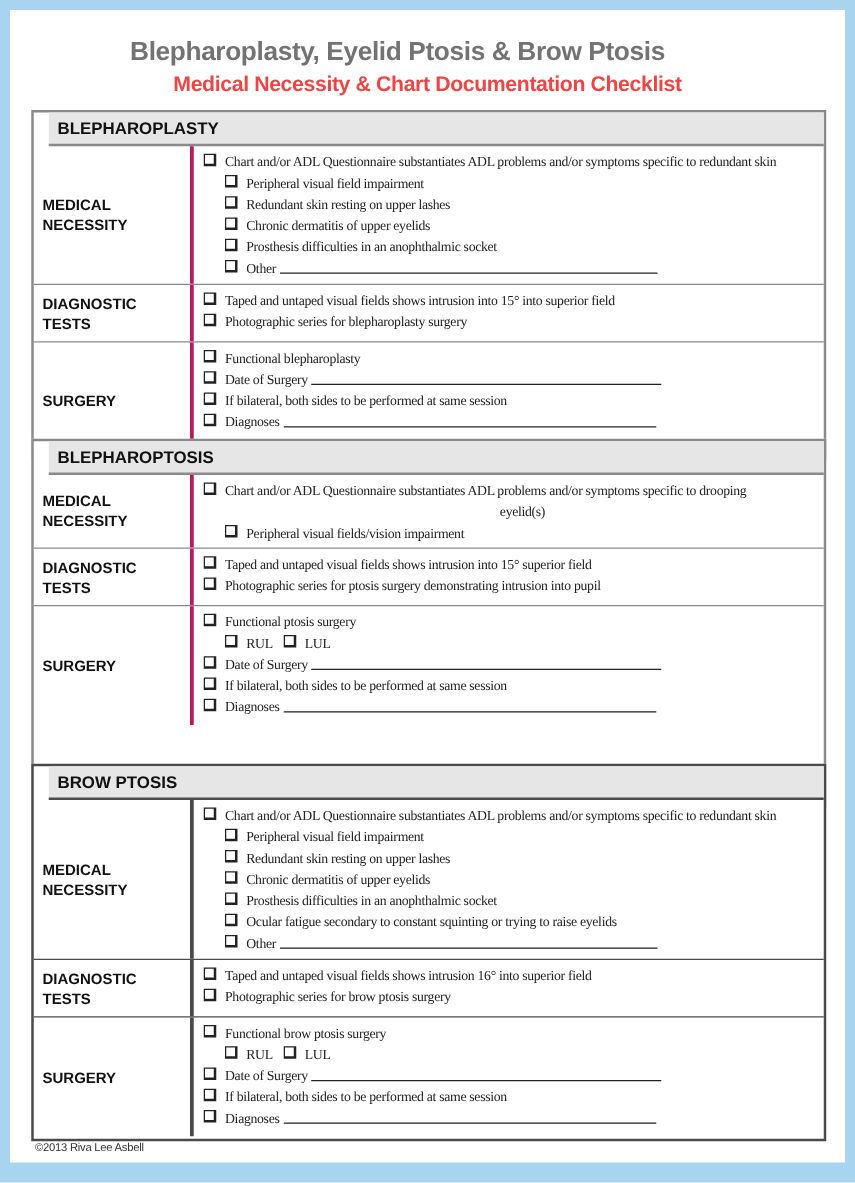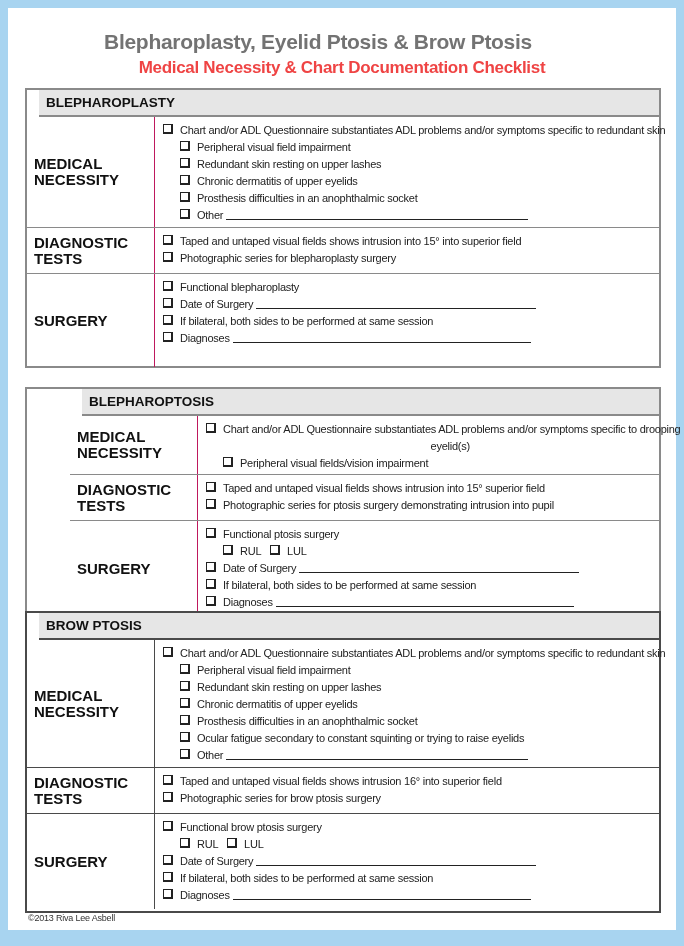--- a/index.html
+++ b/index.html
@@ -39,27 +39,27 @@
     font-weight: bold; font-size: 13.5px; color: #111;
     padding-left: 7px; line-height: 25px; box-sizing: content-box; margin-left: 12px;
   }
   .section.dark .sec-header { border-bottom-color: #4a4a4a; }
   .row { display: flex; border-top: 1px solid #8a8a8a; box-sizing: border-box; }
   .row.first { border-top: none; }
   .section.dark .row { border-top-color: #4a4a4a; }
   .section.dark .row.first { border-top: none; }
   .label {
     width: 128px; flex: 0 0 128px;
-    border-right: 1px solid #be185d;
+    border-right: 3px solid #be185d;
     display: flex; align-items: center;
     padding-left: 7px; box-sizing: border-box;
-    font-weight: bold; font-size: 15px; color: #111; line-height: 16px;
+    font-weight: bold; font-size: 12px; color: #111; line-height: 16px;
   }
   .section.dark .label { border-right-color: #4a4a4a; }
-  .items { flex: 1; padding: 5px 0 4px 8px; box-sizing: border-box; }
+  .items { flex: 1; padding: 5px 0 4px 8px; box-sizing: border-box; font-family: Liberation Serif, serif; }
   .item {
     font-size: 11px; color: #222; line-height: 17px; height: 17px;
     white-space: nowrap; letter-spacing: -0.25px;
   }
   .item.ind { padding-left: 17px; }
   .item.wrap2 { padding-left: 14px; text-align: center; }
   .cb {
     display: inline-block; width: 7px; height: 7px;
     border: 1px solid #222; border-right-width: 2px; border-bottom-width: 2px;
     margin-right: 7px; vertical-align: 0px; box-sizing: content-box;
@@ -114,21 +114,21 @@
       </div>
       <div class="items">
         <div class="item"><span class="cb"></span><span>Functional blepharoplasty</span></div>
         <div class="item"><span class="cb"></span><span>Date of Surgery</span><span class="blank" style="width:280px;"></span></div>
         <div class="item"><span class="cb"></span><span>If bilateral, both sides to be performed at same session</span></div>
         <div class="item"><span class="cb"></span><span>Diagnoses</span><span class="blank" style="width:298px;"></span></div>
       </div>
     </div>
   </div>
 
-  <div class="section" style="top:379px;height:295px;padding-left:43px;">
+  <div class="section" style="top:343px;height:295px;">
     <div class="sec-header">BLEPHAROPTOSIS</div>
 
     <div class="row first" style="height:58px;">
       <div class="label">
         <div><span>MEDICAL</span><br><span>NECESSITY</span></div>
       </div>
       <div class="items">
         <div class="item"><span class="cb"></span><span>Chart and/or ADL Questionnaire substantiates ADL problems and/or symptoms specific to drooping</span></div>
         <div class="item wrap2"><span>eyelid(s)</span></div>
         <div class="item ind"><span class="cb"></span><span>Peripheral visual fields/vision impairment</span></div>

